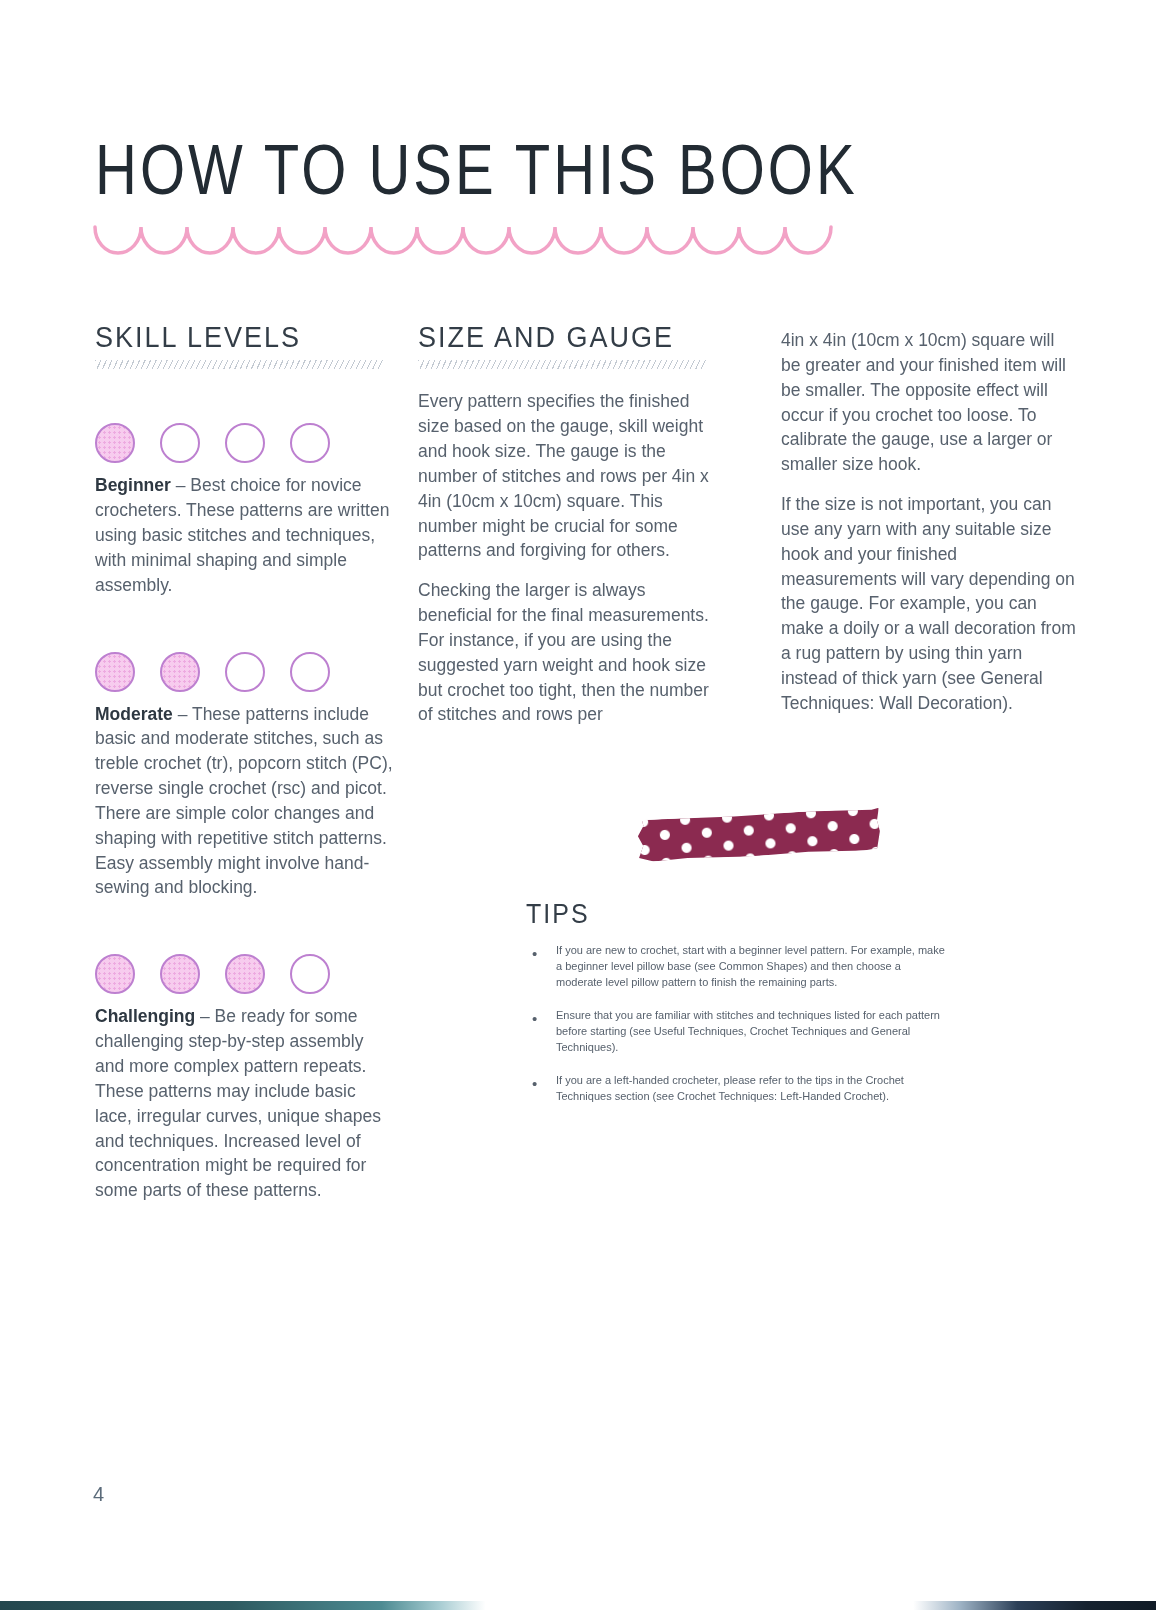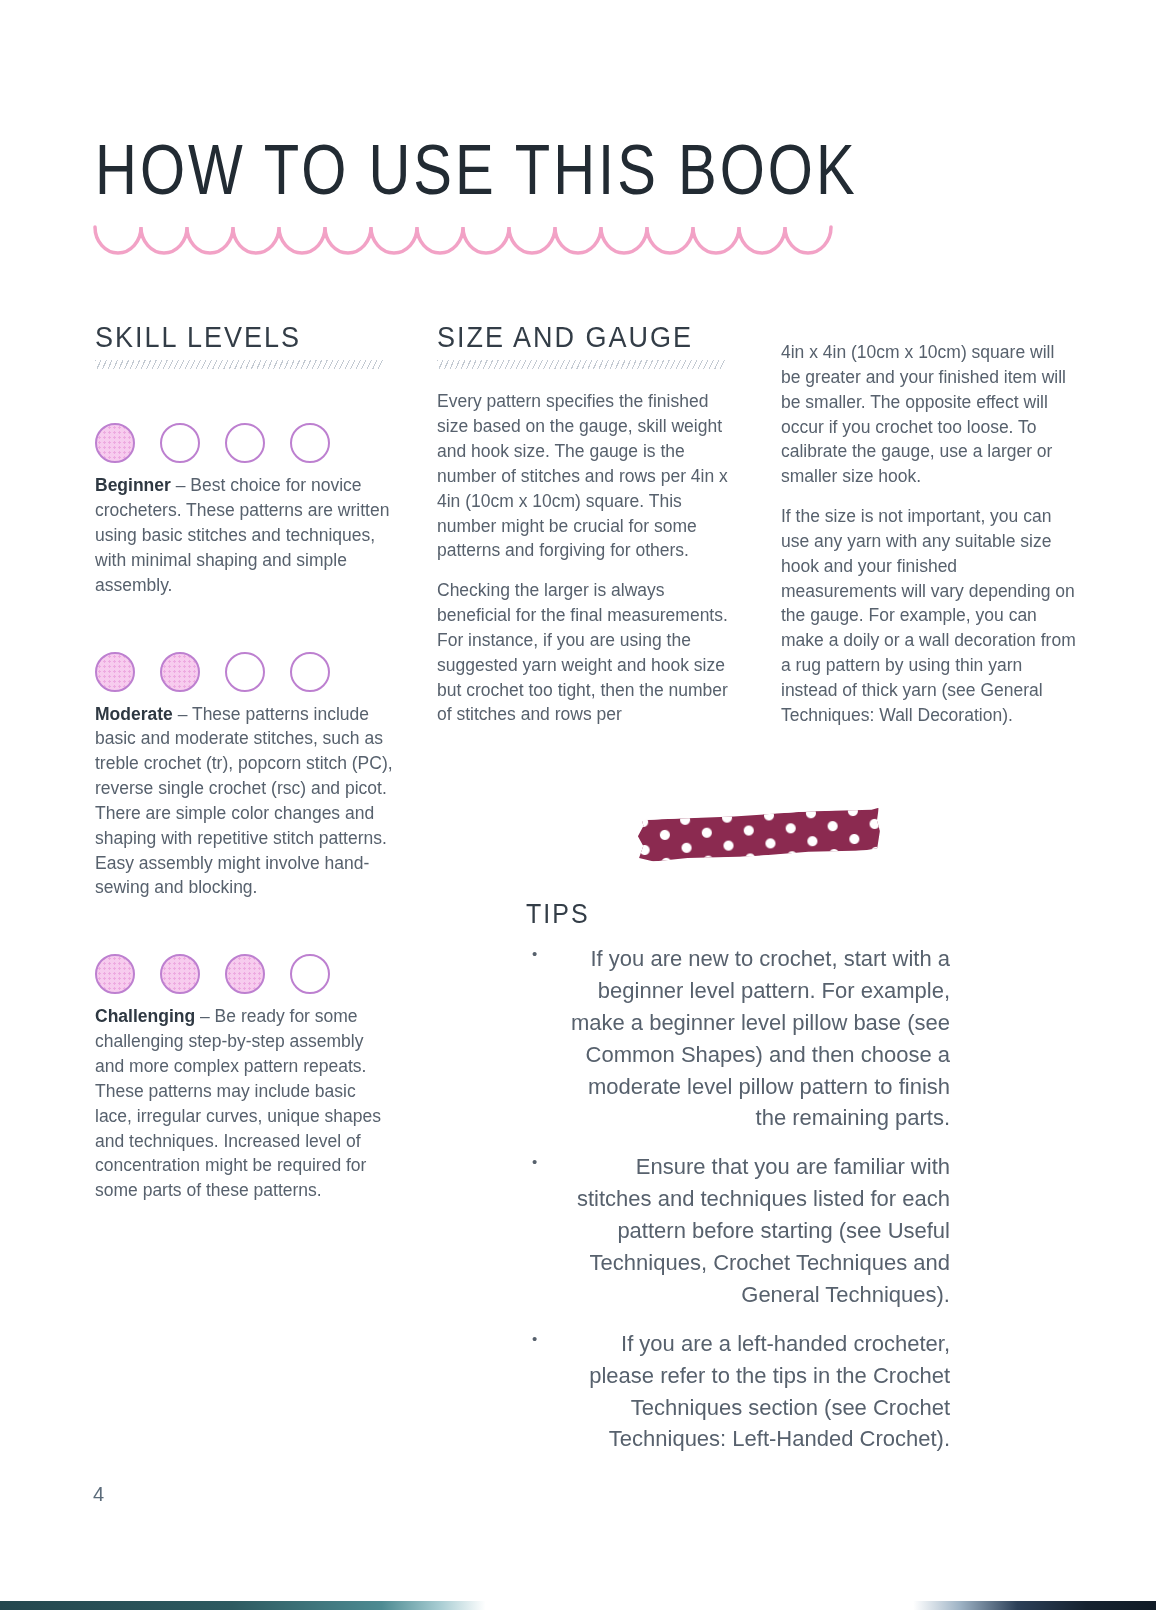--- a/index.html
+++ b/index.html
@@ -8,22 +8,22 @@
     font-family:"Liberation Sans",sans-serif;color:#57616d;overflow:hidden;
   }
   .page-title{
     position:absolute;left:95px;top:128px;margin:0;
     font-size:58px;font-weight:300;letter-spacing:3px;color:#222b33;
     transform:scaleY(1.22);transform-origin:top left;white-space:nowrap;
   }
   .scallops{position:absolute;left:92px;top:222px;}
   .col{position:absolute;width:300px;font-size:17.5px;line-height:1.42;}
   .col1{left:95px;top:316px;}
-  .col2{left:437px;top:316px;}
-  .col3{left:781px;top:340px;width:296px;}
+  .col2{left:418px;top:316px;}
+  .col3{left:781px;top:328px;width:296px;}
   h2{
     margin:0 0 6px 0;font-size:27px;font-weight:400;letter-spacing:2px;
     color:#333d47;transform:scaleY(1.1);transform-origin:top left;white-space:nowrap;
   }
   .hatch{
     height:9px;margin:6px 0 20px 0;width:96%;
     background:repeating-linear-gradient(115deg,#c3cad2 0 1px,transparent 1px 5px);
   }
   .col p{margin:0 0 15px 0;}
   .level{margin-top:54px;}
@@ -43,21 +43,21 @@
     background-color:#8b2a50;
     background-image:
       radial-gradient(circle,#ffffff 4.5px,transparent 5.5px),
       radial-gradient(circle,#ffffff 4.5px,transparent 5.5px);
     background-size:42px 28px;background-position:6px 2px,27px 16px;
     transform:rotate(-3deg);
     clip-path:polygon(2% 0,40% 3%,70% 0,97% 4%,100% 0,99% 30%,100% 55%,98.5% 96%,93% 100%,70% 96%,45% 100%,20% 96%,6% 100%,0 90%,2% 62%,0 38%,2.5% 14%);
   }
   .tips{position:absolute;left:526px;top:898px;width:436px;}
   .tips h2{font-size:25px;}
-  .tips ul{list-style:none;margin:16px 12px 0 0;padding:0;font-size:22px;line-height:1.45;text-align:right;}
+  .tips ul{list-style:none;margin:16px 12px 0 0;padding:0;font-size:11px;line-height:1.45;}
   .tips li{position:relative;padding-left:30px;margin-bottom:17px;}
   .tips li::before{
     content:"•";position:absolute;left:6px;top:0;font-size:15px;color:#57616d;
   }
   .page-number{position:absolute;left:93px;top:1483px;font-size:20px;color:#5b6b7a;}
   .bottom-edge{
     position:absolute;left:0;bottom:0;width:1156px;height:9px;
     background:linear-gradient(to right,
       #24474e 0%,#2d5a60 20%,#4d8b92 33%,#a7ccd2 38%,#ffffff 42%,
       #ffffff 79%,#9fb4c6 83%,#2c4058 88%,#16222f 94%,#101b26 100%);

